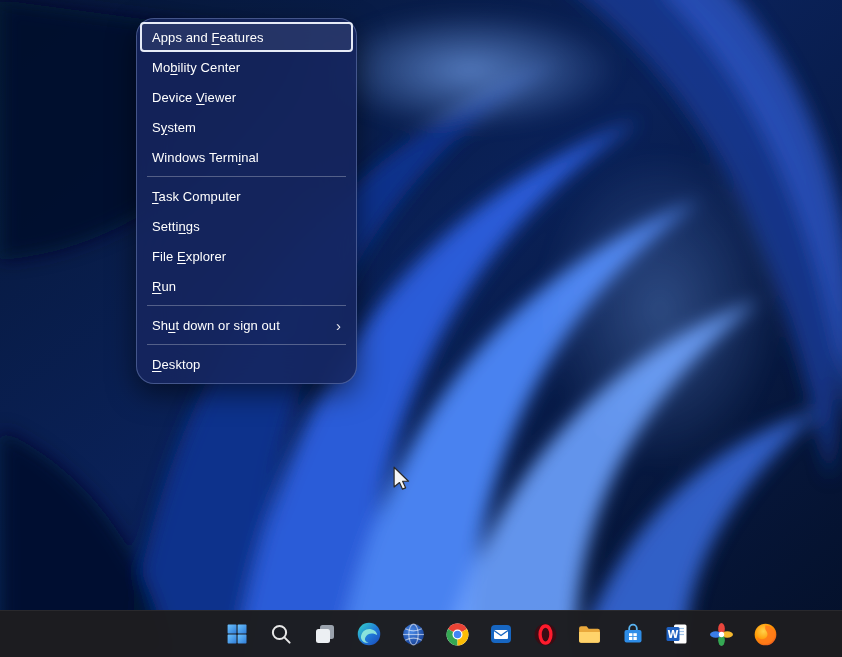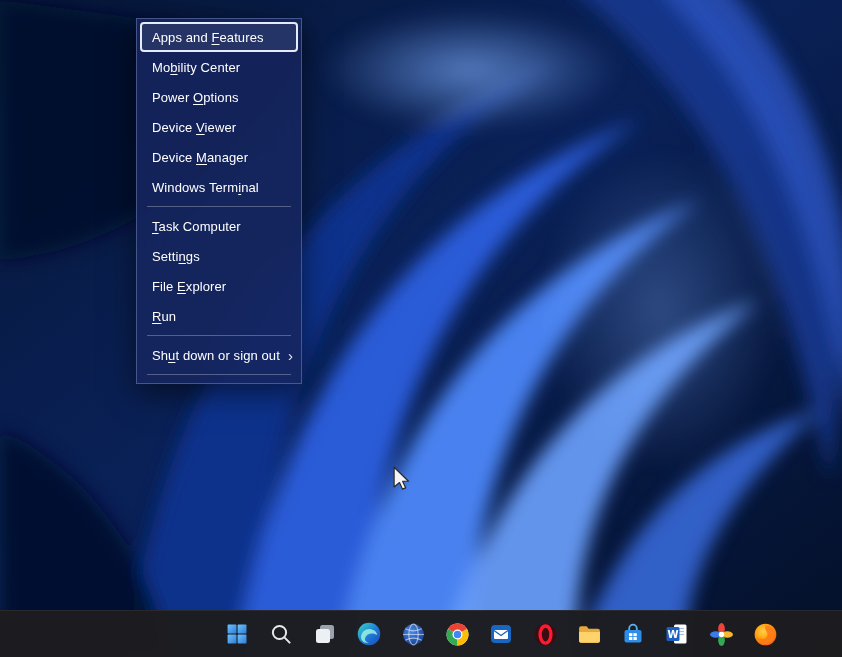--- a/index.html
+++ b/index.html
@@ -5,26 +5,26 @@
   * { margin: 0; padding: 0; box-sizing: border-box; }
   html, body { width: 842px; height: 657px; background: #04102e; overflow: hidden; }
   body { font-family: "Liberation Sans", "DejaVu Sans", sans-serif; }
 
   .screen { position: relative; width: 842px; height: 657px; overflow: hidden; }
 
   .wallpaper { position: absolute; inset: 0; width: 842px; height: 657px; display: block; }
 
   
   .winx-menu {
-    position: absolute; left: 136px; top: 18px; width: 166px;
+    position: absolute; left: 136px; top: 18px; width: 221px;
     padding: 3px 0 4px 0;
     background: rgba(22, 38, 94, 0.88);
     backdrop-filter: blur(22px);
     border: 1px solid rgba(160, 180, 230, 0.35);
-    border-radius: 0;
+    border-radius: 18px;
     box-shadow: 0 10px 28px rgba(0,0,0,0.5);
     z-index: 5;
   }
   .menu-item {
     height: 30px; margin: 0 3px; padding: 0 12px;
     display: flex; align-items: center;
     border-radius: 4px;
     color: #ffffff; font-size: 13px; letter-spacing: 0.1px;
     white-space: pre;
   }
@@ -90,32 +90,32 @@
       <ellipse cx="470" cy="70" rx="150" ry="60" fill="url(#wGlow)" opacity="0.7"></ellipse>
       <ellipse cx="660" cy="310" rx="120" ry="160" fill="url(#wGlow)" opacity="0.35"></ellipse>
       <path d="M 0 260 C 120 250 220 180 300 40 L 0 0 Z" fill="#04102e" opacity="0.9"></path>
       <path d="M 0 657 L 0 430 C 90 470 150 560 170 657 Z" fill="#051130" opacity="0.95"></path>
     </g>
   </svg>
 
   <div class="winx-menu">
       <div class="menu-item selected"><span class="mi-label"><span>Apps and </span><span class="mnemonic">F</span><span>eatures</span></span></div>
       <div class="menu-item"><span class="mi-label"><span>Mo</span><span class="mnemonic">b</span><span>ility Center</span></span></div>
-      <div class="menu-item"><span class="mi-label"><span>Power </span><span class="mnemonic">O</span><span>ptions</span></span></div>
       <div class="menu-item"><span class="mi-label"><span>Device </span><span class="mnemonic">V</span><span>iewer</span></span></div>
-      <div class="menu-item"><span class="mi-label"><span>Device </span><span class="mnemonic">M</span><span>anager</span></span></div>
+      <div class="menu-item"><span class="mi-label"><span>S</span><span class="mnemonic">y</span><span>stem</span></span></div>
       <div class="menu-item"><span class="mi-label"><span>Windows Term</span><span class="mnemonic">i</span><span>nal</span></span></div>
       <div class="menu-separator"></div>
       <div class="menu-item"><span class="mi-label"><span></span><span class="mnemonic">T</span><span>ask Computer</span></span></div>
       <div class="menu-item"><span class="mi-label"><span>Setti</span><span class="mnemonic">n</span><span>gs</span></span></div>
       <div class="menu-item"><span class="mi-label"><span>File </span><span class="mnemonic">E</span><span>xplorer</span></span></div>
       <div class="menu-item"><span class="mi-label"><span></span><span class="mnemonic">R</span><span>un</span></span></div>
       <div class="menu-separator"></div>
       <div class="menu-item"><span class="mi-label"><span>Sh</span><span class="mnemonic">u</span><span>t down or sign out</span></span><span class="submenu-arrow">›</span></div>
       <div class="menu-separator"></div>
+      <div class="menu-item"><span class="mi-label"><span></span><span class="mnemonic">D</span><span>esktop</span></span></div>
     </div>
 
   <svg class="cursor" width="18" height="24" viewBox="0 0 13.5 20">
     <path d="M1 1 L1 17.5 L5.5 13.8 L8 19.3 L10.6 18.2 L8.1 12.7 L13 12.7 Z" fill="#f5f5f5" stroke="#2a2a2a" stroke-width="1" stroke-linejoin="round"></path>
   </svg>
 
   <div class="taskbar">
     <div class="taskbar-icons">
 
       <button class="tb-btn" title="start">

